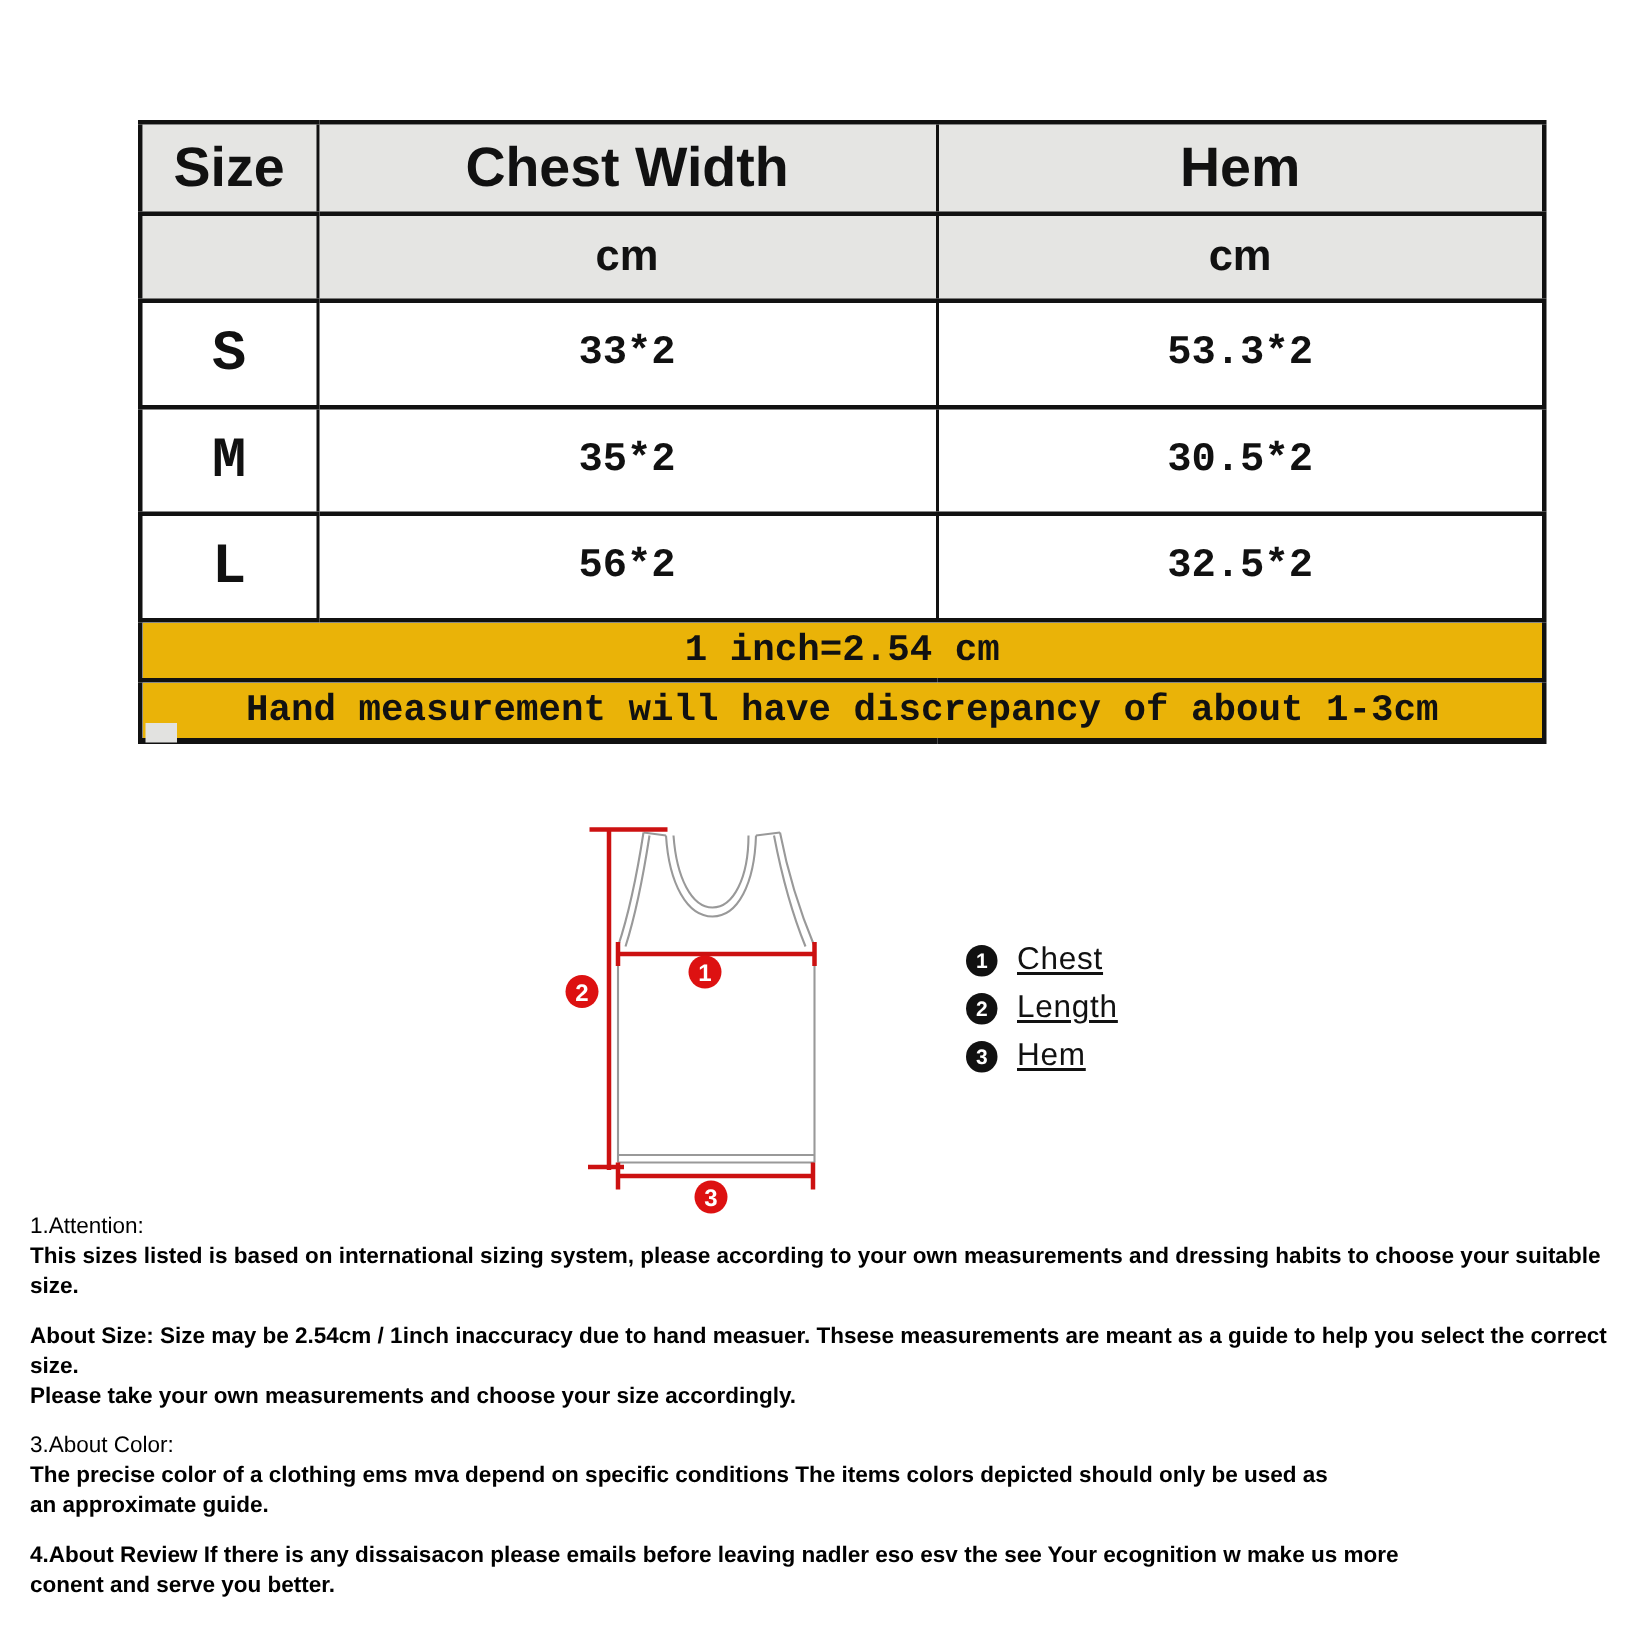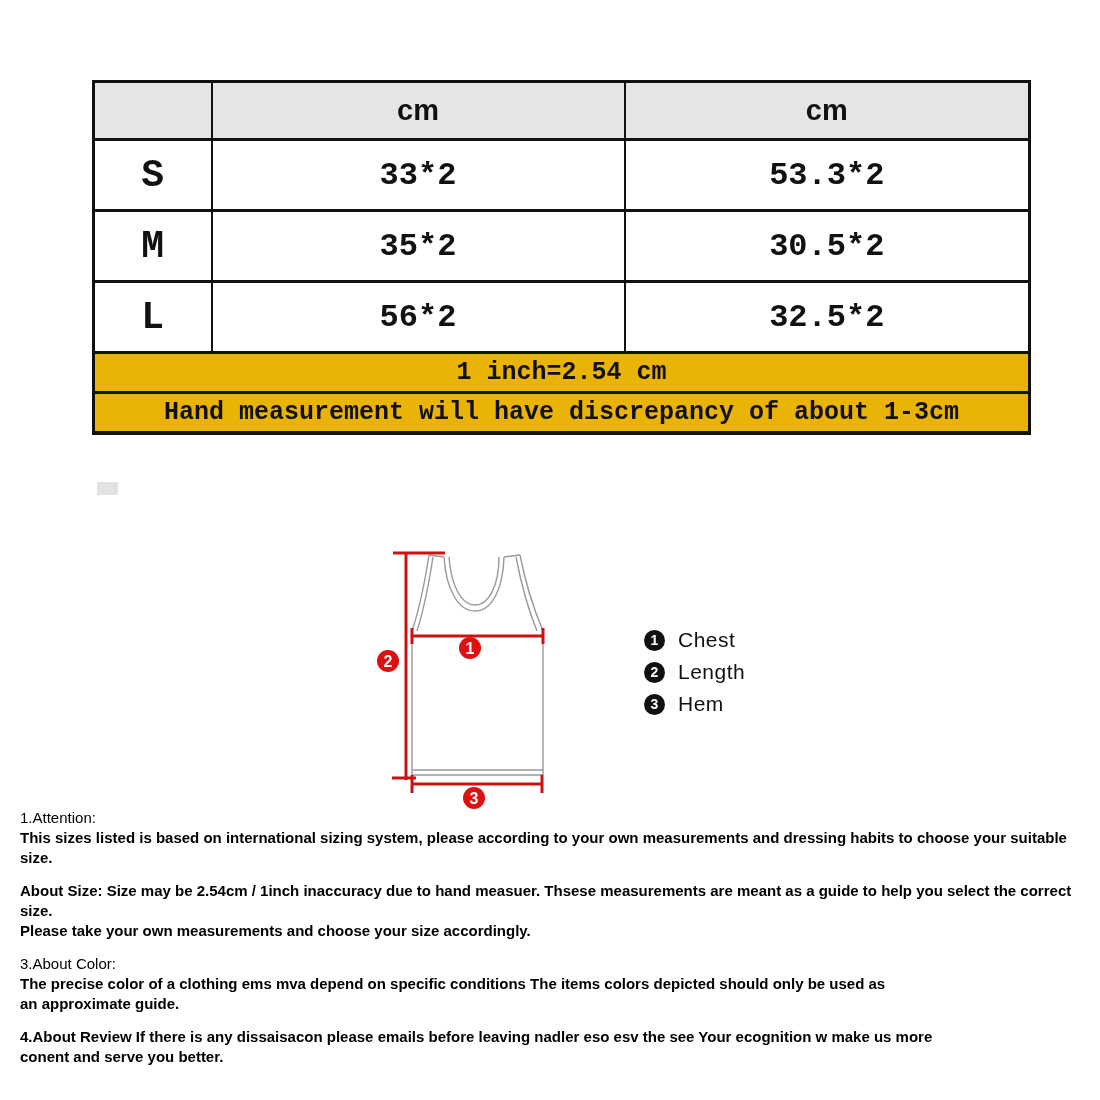--- a/index.html
+++ b/index.html
@@ -49,21 +49,21 @@
     font-size: 29px;
   }
   td.size-cell {
     font-family: "Liberation Mono", monospace;
     font-weight: bold;
     font-size: 38px;
   }
   td.value-cell {
     font-family: "Liberation Mono", monospace;
     font-weight: bold;
-    font-size: 32px;
+    font-size: 27px;
   }
   tr.note-row td {
     font-family: "Liberation Mono", monospace;
     font-weight: bold;
     font-size: 25px;
   }
   .artifact-square {
     position: absolute;
     left: 97px;
     top: 482px;
@@ -102,20 +102,21 @@
     display: flex;
     align-items: center;
     justify-content: center;
     flex: 0 0 21px;
   }
   .legend-label {
     margin-left: 13px;
     font-size: 21px;
     color: #111;
     letter-spacing: 0.5px;
+    text-decoration: underline;
   }
 
   
   .notes {
     position: absolute;
     left: 20px;
     top: 808px;
     width: 1082px;
     color: #000;
     font-size: 15px;
@@ -130,20 +131,25 @@
 
 <div class="canvas">
 
   <table class="size-table">
     <colgroup>
       <col style="width:118px">
       <col style="width:413px">
       <col style="width:405px">
     </colgroup>
     <tbody>
+      <tr class="head-row">
+        <th>Size</th>
+        <th>Chest Width</th>
+        <th>Hem</th>
+      </tr>
       <tr class="unit-row">
         <td></td>
         <td>cm</td>
         <td>cm</td>
       </tr>
       <tr class="data-row">
         <td class="size-cell">S</td>
         <td class="value-cell">33*2</td>
         <td class="value-cell">53.3*2</td>
       </tr>

